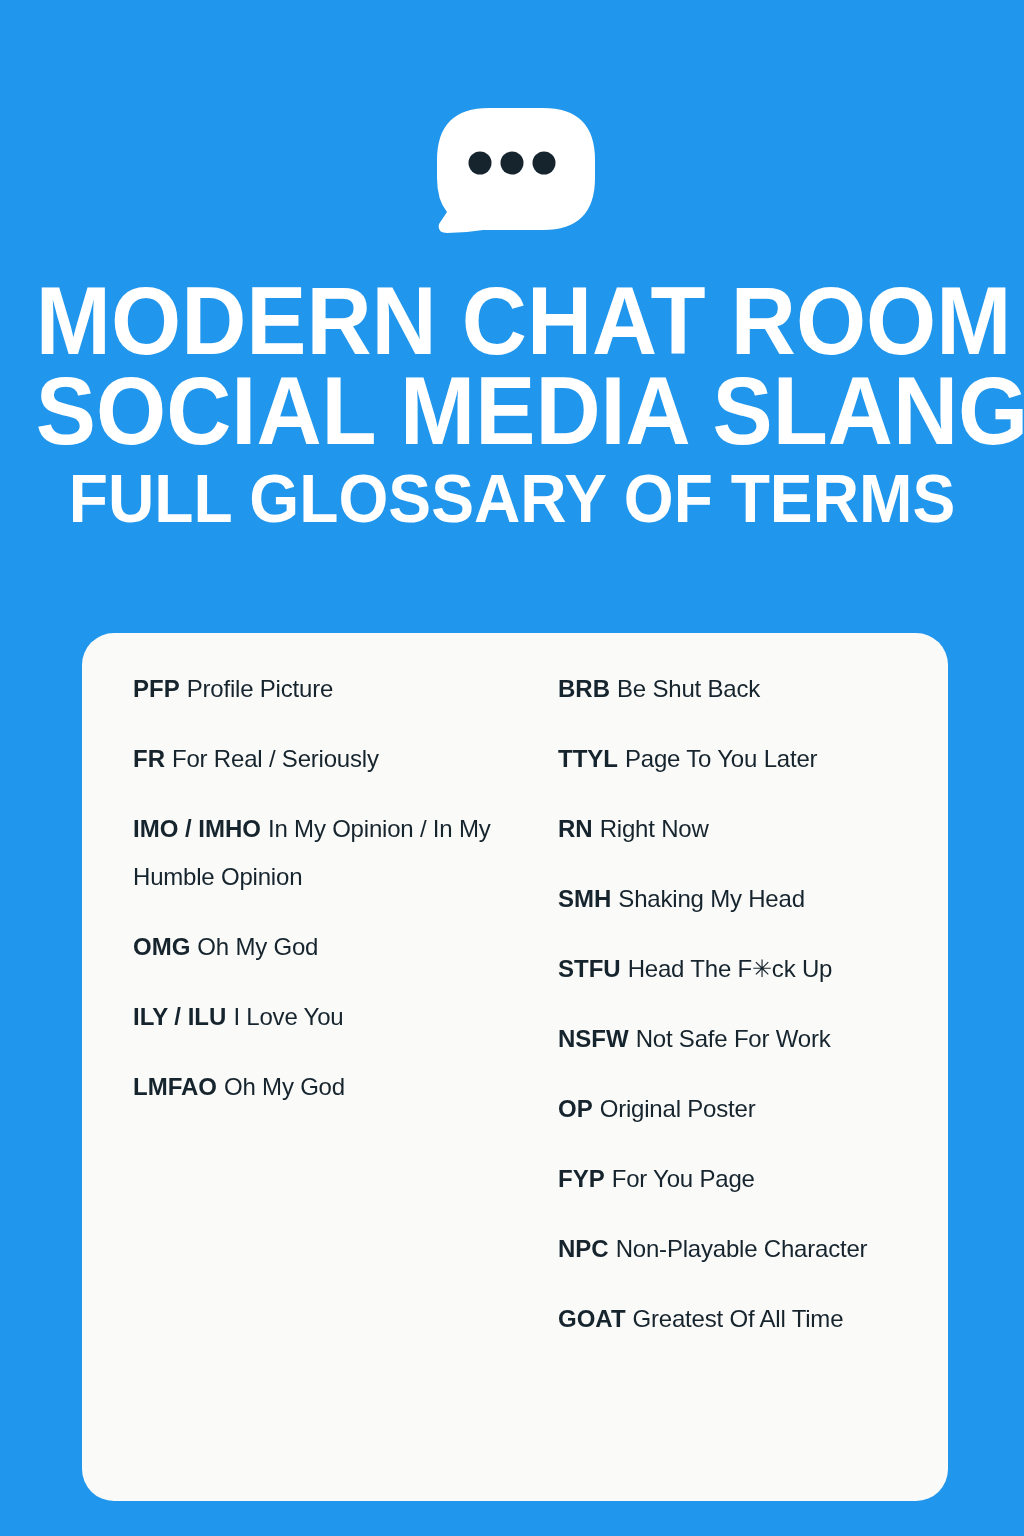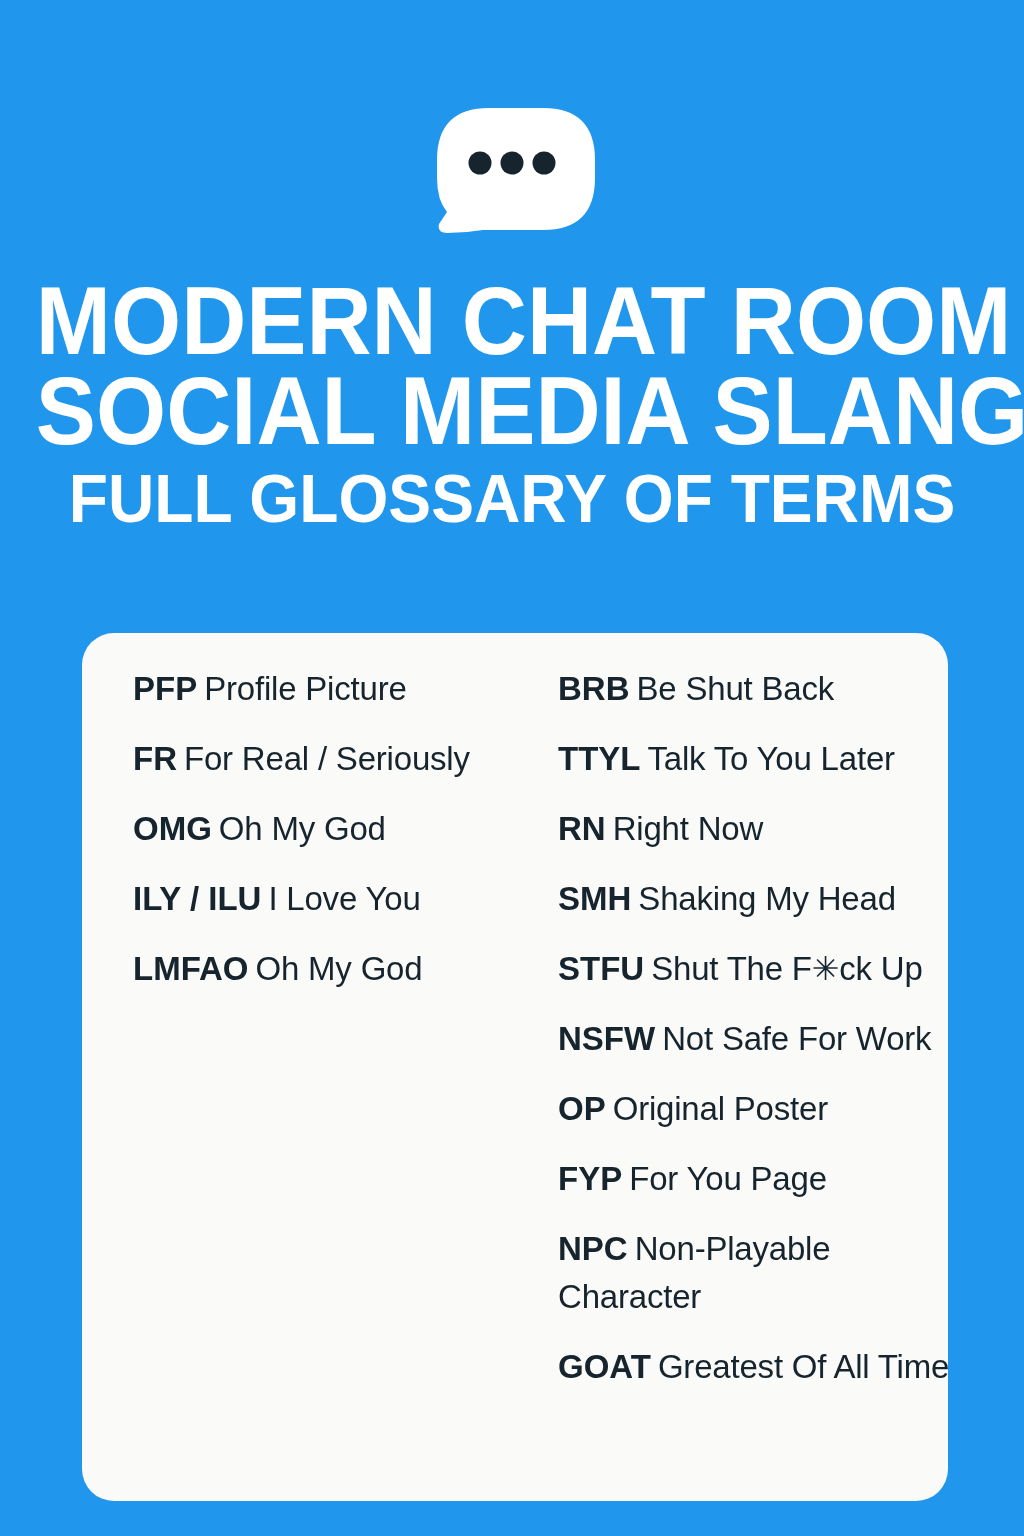--- a/index.html
+++ b/index.html
@@ -80,21 +80,21 @@
     position: absolute;
     top: 32px;
   }
   #column-left  { left: 51px;  width: 400px; }
   #column-right { left: 476px; width: 404px; }
 
   .entry {
     margin: 0 0 22px 0;
     color: #16242E;
     font-family: "Liberation Sans", sans-serif;
-    font-size: 33px;
+    font-size: 24px;
     line-height: 48px;
     font-weight: 400;
     letter-spacing: -0.2px;
   }
   .entry .abbr {
     font-weight: 700;
     letter-spacing: 0px;
     margin-right: 7px;
   }
   .entry .expansion {
@@ -116,30 +116,31 @@
   <span class="title-line" id="title-line-1">MODERN CHAT ROOM &amp;</span>
   <span class="title-line" id="title-line-2">SOCIAL MEDIA SLANG:</span>
   <span id="subtitle-line">FULL GLOSSARY OF TERMS</span>
 </div>
 
 <div id="glossary-card" style="background: rgb(250, 250, 248);">
   <div class="columns">
     <div class="column" id="column-left">
         <p class="entry"><span class="abbr">PFP</span><span class="expansion">Profile Picture</span></p>
         <p class="entry"><span class="abbr">FR</span><span class="expansion">For Real / Seriously</span></p>
+        <p class="entry"><span class="abbr">IMO / IMHO</span><span class="expansion">In My Opinion / In My Humble Opinion</span></p>
         <p class="entry"><span class="abbr">OMG</span><span class="expansion">Oh My God</span></p>
         <p class="entry"><span class="abbr">ILY / ILU</span><span class="expansion">I Love You</span></p>
         <p class="entry"><span class="abbr">LMFAO</span><span class="expansion">Oh My God</span></p>
       </div>
     <div class="column" id="column-right">
         <p class="entry"><span class="abbr">BRB</span><span class="expansion">Be Shut Back</span></p>
-        <p class="entry"><span class="abbr">TTYL</span><span class="expansion">Talk To You Later</span></p>
+        <p class="entry"><span class="abbr">TTYL</span><span class="expansion">Page To You Later</span></p>
         <p class="entry"><span class="abbr">RN</span><span class="expansion">Right Now</span></p>
         <p class="entry"><span class="abbr">SMH</span><span class="expansion">Shaking My Head</span></p>
-        <p class="entry"><span class="abbr">STFU</span><span class="expansion">Shut The F✳ck Up</span></p>
+        <p class="entry"><span class="abbr">STFU</span><span class="expansion">Head The F✳ck Up</span></p>
         <p class="entry"><span class="abbr">NSFW</span><span class="expansion">Not Safe For Work</span></p>
         <p class="entry"><span class="abbr">OP</span><span class="expansion">Original Poster</span></p>
         <p class="entry"><span class="abbr">FYP</span><span class="expansion">For You Page</span></p>
         <p class="entry"><span class="abbr">NPC</span><span class="expansion">Non-Playable Character</span></p>
         <p class="entry"><span class="abbr">GOAT</span><span class="expansion">Greatest Of All Time</span></p>
       </div>
   </div>
 </div>
 
 </body></html>

